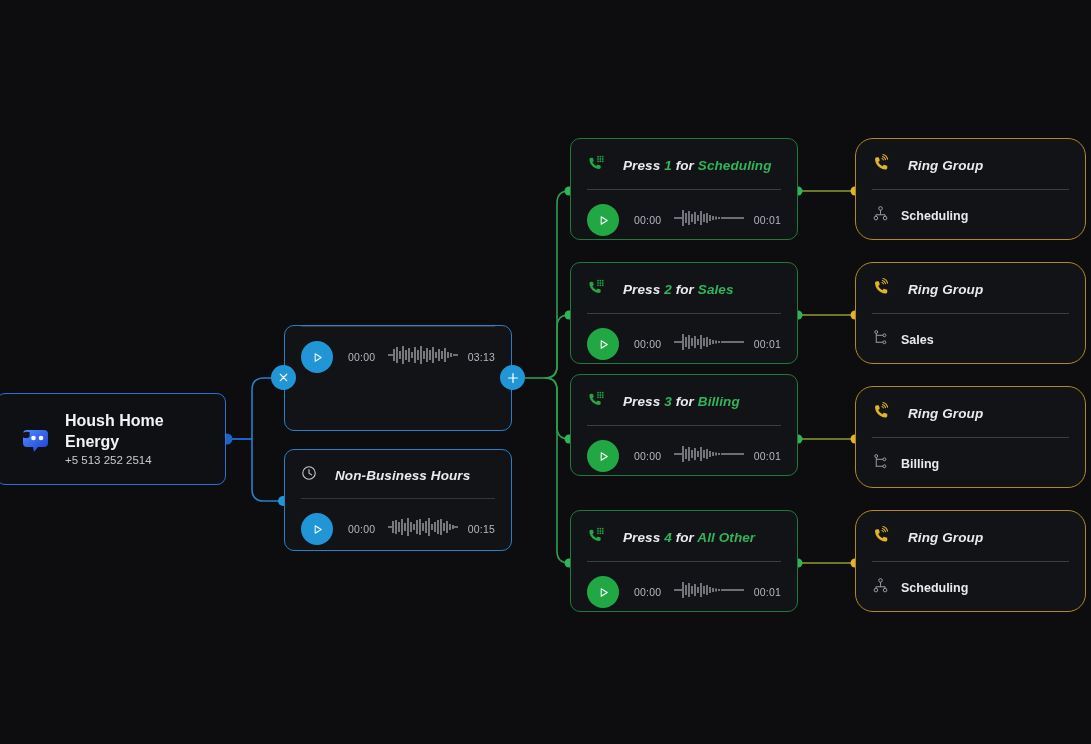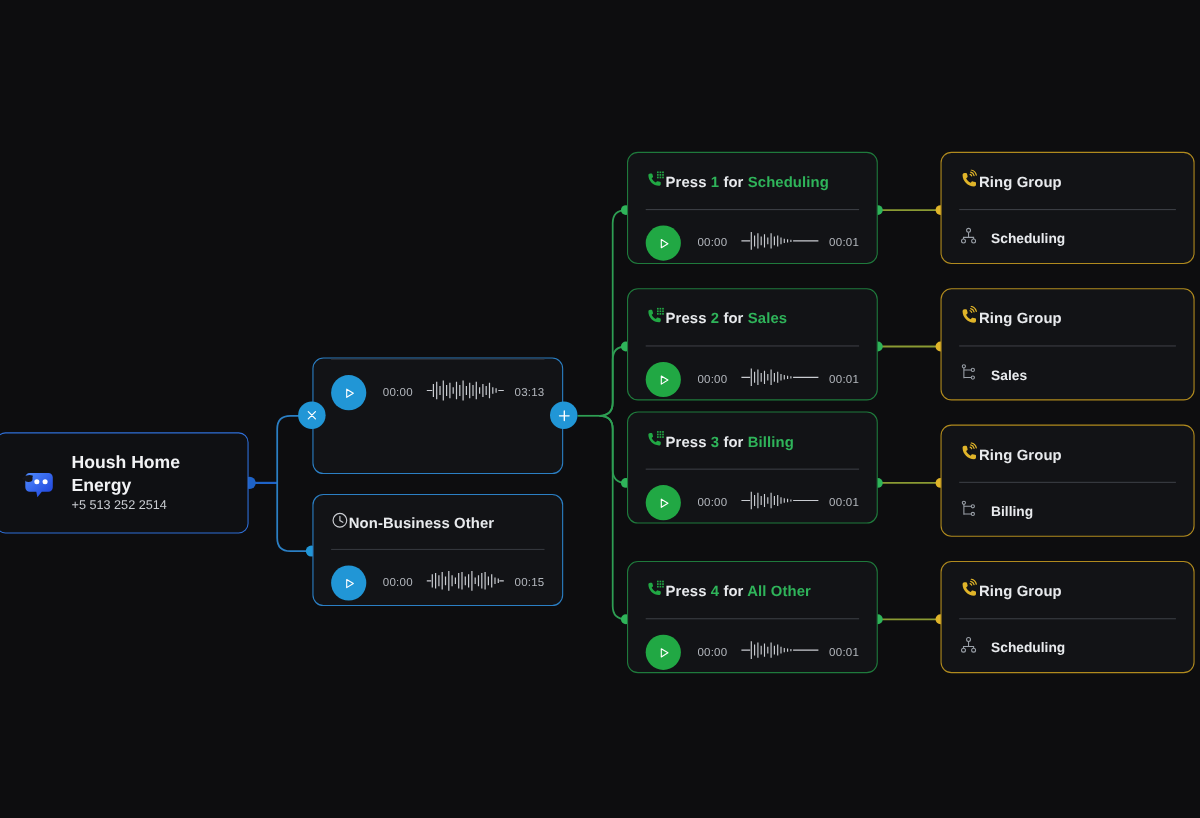--- a/index.html
+++ b/index.html
@@ -15,22 +15,23 @@
   #wires { position: absolute; inset: 0; width: 1091px; height: 744px; pointer-events: none; }
 
   
   .card {
     position: absolute;
     border-radius: 10px;
     background: #121316;
     border: 1px solid #2a2d33;
   }
   .card-head {
-    display: flex; align-items: center; gap: 0;
+    display: flex; align-items: center; gap: 18px;
     padding: 15px 16px 13px 16px;
+    font-style: italic;
   }
   .card-title {
     font-size: 13.5px; font-weight: bold; color: #e8eaed; letter-spacing: .1px;
     white-space: nowrap;
   }
   .divider { height: 1px; background: #33363c; margin: 0 16px; }
   .card-body {
     display: flex; align-items: center;
     padding: 14px 16px 16px 16px;
   }
@@ -67,21 +68,21 @@
   #ivr-1 { top: 138px; }
   #ivr-2 { top: 262px; }
   #ivr-3 { top: 374px; }
   #ivr-4 { top: 510px; }
   .ivr-card .card-title { color: #e8eaed; }
   .ivr-card .card-title .num { color: #2fb45a; }
   .ivr-card .card-title .dest { color: #2fb45a; }
   .ivr-card .divider { background: #3a3d43; }
 
   
-  .rg-card { left: 855px; width: 231px; height: 102px; border-color: #b08a1e; }
+  .rg-card { left: 855px; width: 231px; height: 102px; border-color: #b08a1e; border-radius: 18px; }
   #rg-1 { top: 138px; }
   #rg-2 { top: 262px; }
   #rg-3 { top: 386px; }
   #rg-4 { top: 510px; }
   .rg-card .divider { background: #3a3d43; }
   .rg-row {
     display: flex; align-items: center; gap: 12px;
     padding: 15px 16px 0 16px;
   }
   .rg-dest { font-size: 12.5px; font-weight: bold; color: #e8eaed; }
@@ -180,21 +181,21 @@
   </div>
 
   <div class="card hours-card" id="nonbusiness-hours">
     <div class="card-head">
       <span>
         <svg viewBox="0 0 18 18" width="16" height="16" xmlns="http://www.w3.org/2000/svg">
           <circle cx="9" cy="9" r="7" fill="none" stroke="#c9ccd1" stroke-width="1.2"></circle>
           <path d="M9 5v4.3l3 1.8" fill="none" stroke="#c9ccd1" stroke-width="1.2" stroke-linecap="round"></path>
         </svg>
       </span>
-      <span class="card-title">Non-Business Other</span>
+      <span class="card-title">Non-Business Hours</span>
     </div>
     <div class="divider"></div>
     <div class="card-body">
       <span class="play-btn play-blue">
         <svg viewBox="0 0 14 14" width="13" height="13" xmlns="http://www.w3.org/2000/svg">
           <path d="M4.5 3 L11 7 L4.5 11 Z" fill="none" stroke="#ffffff" stroke-width="1.1" stroke-linejoin="round"></path>
         </svg>
       </span>
       <span class="time t-left">00:00</span>
       <span class="wave">

